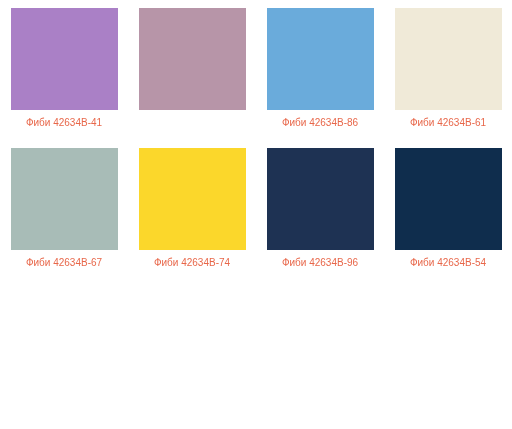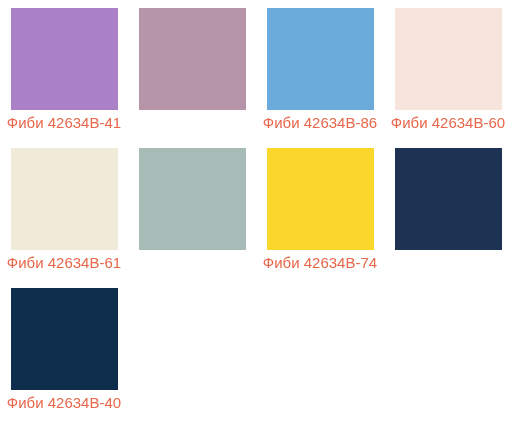--- a/index.html
+++ b/index.html
@@ -29,21 +29,21 @@
     align-items: center;
     padding-top: 8px;
   }
   .swatch-chip {
     width: 107px;
     height: 102px;
     display: block;
   }
   .swatch-label {
     margin-top: 6px;
-    font-size: 15px;
+    font-size: 10px;
     line-height: 14px;
     color: #e8674a;
     white-space: nowrap;
     text-align: center;
     font-family: "Liberation Sans", sans-serif;
   }
 </style>
 </head>
 <body style="background-color: rgb(255, 255, 255);">
 
@@ -53,34 +53,32 @@
       <div class="swatch-label">Фиби 42634В-41</div>
     </div>
     <div class="swatch-cell">
       <div class="swatch-chip" style="background-color: rgb(183, 149, 168);"></div>
     </div>
     <div class="swatch-cell">
       <div class="swatch-chip" style="background-color: rgb(106, 171, 219);"></div>
       <div class="swatch-label">Фиби 42634В-86</div>
     </div>
     <div class="swatch-cell">
-      <div class="swatch-chip" style="background-color: rgb(247, 228, 220);"></div>
-      <div class="swatch-label">Фиби 42634В-60</div>
-    </div>
-    <div class="swatch-cell">
       <div class="swatch-chip" style="background-color: rgb(240, 234, 216);"></div>
       <div class="swatch-label">Фиби 42634В-61</div>
     </div>
     <div class="swatch-cell">
       <div class="swatch-chip" style="background-color: rgb(168, 188, 183);"></div>
+      <div class="swatch-label">Фиби 42634В-67</div>
     </div>
     <div class="swatch-cell">
       <div class="swatch-chip" style="background-color: rgb(251, 215, 43);"></div>
       <div class="swatch-label">Фиби 42634В-74</div>
     </div>
     <div class="swatch-cell">
       <div class="swatch-chip" style="background-color: rgb(30, 50, 83);"></div>
+      <div class="swatch-label">Фиби 42634В-96</div>
     </div>
     <div class="swatch-cell">
       <div class="swatch-chip" style="background-color: rgb(15, 45, 77);"></div>
-      <div class="swatch-label">Фиби 42634В-40</div>
+      <div class="swatch-label">Фиби 42634В-54</div>
     </div>
   </div>
 
 </body></html>

